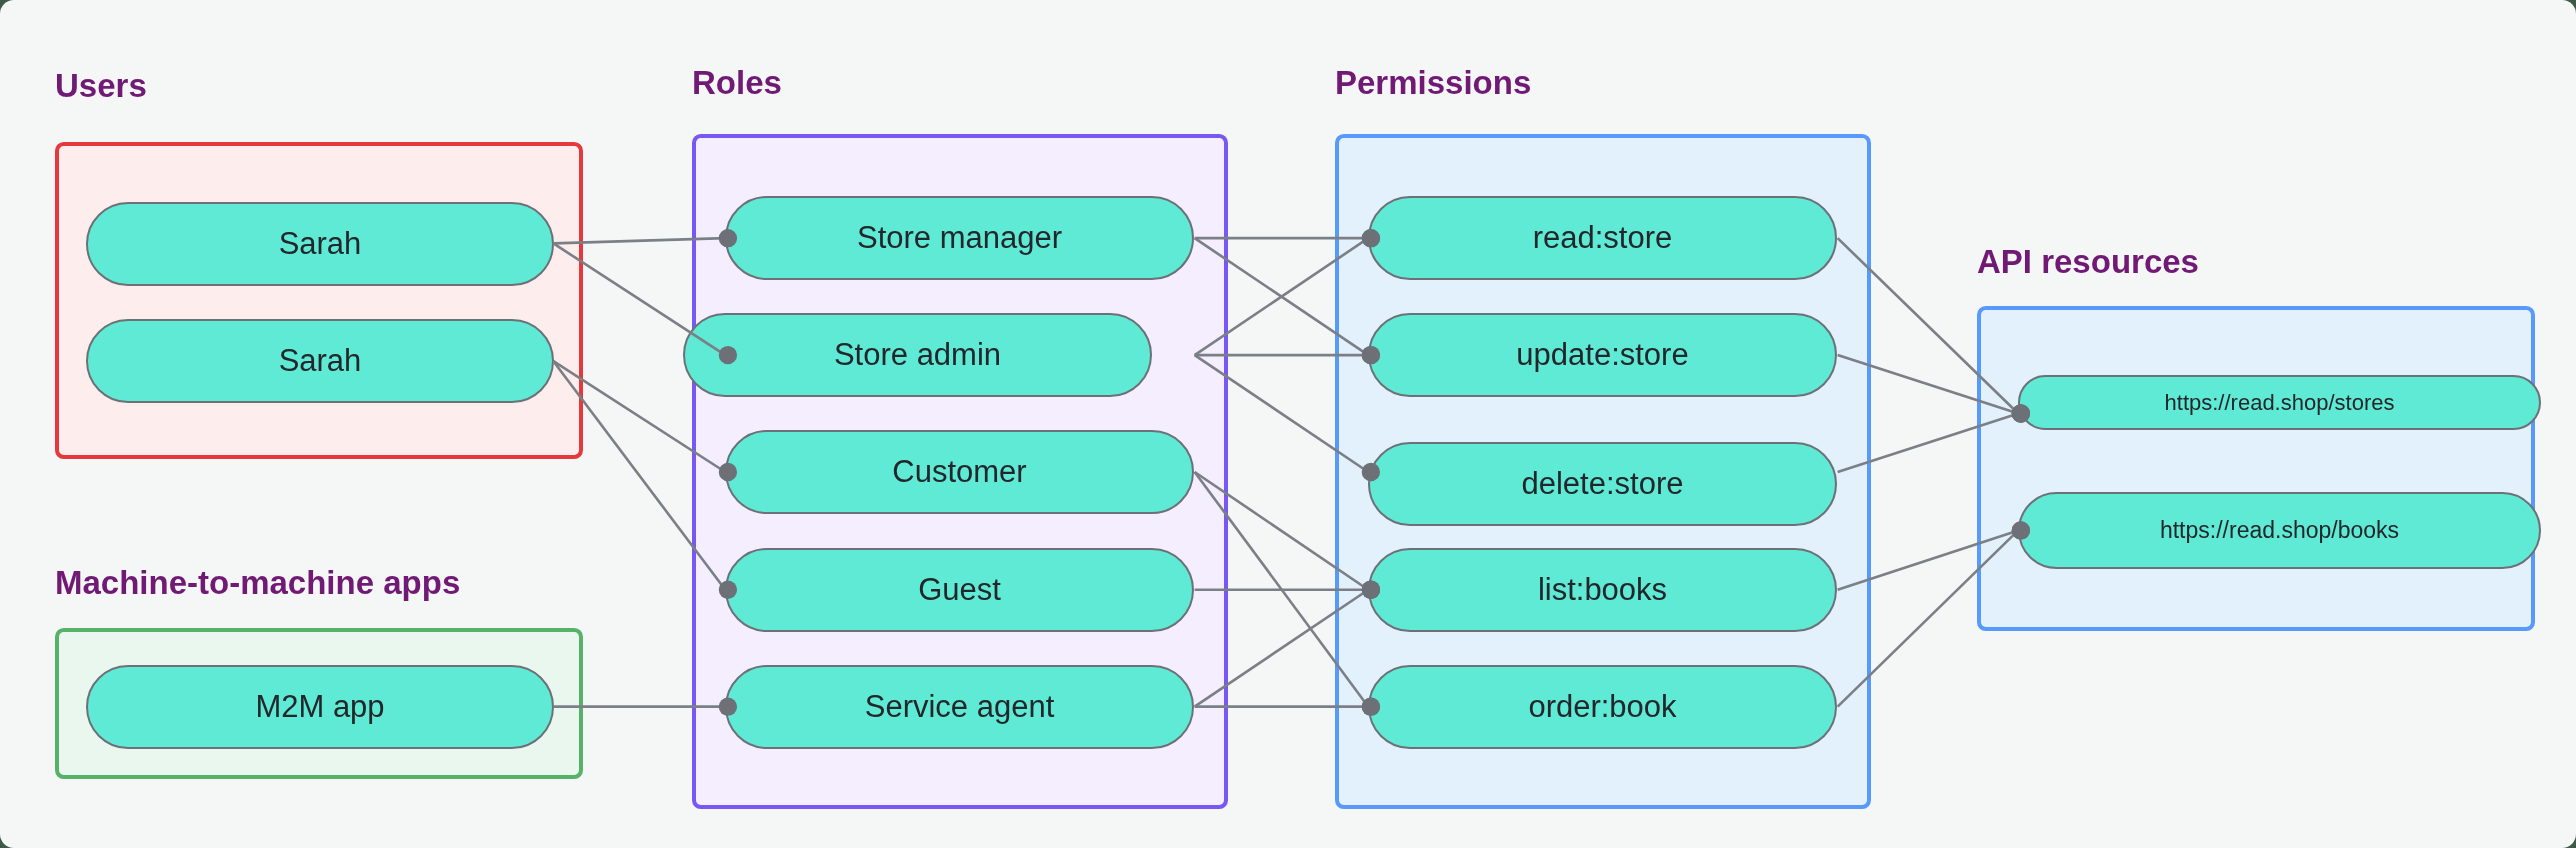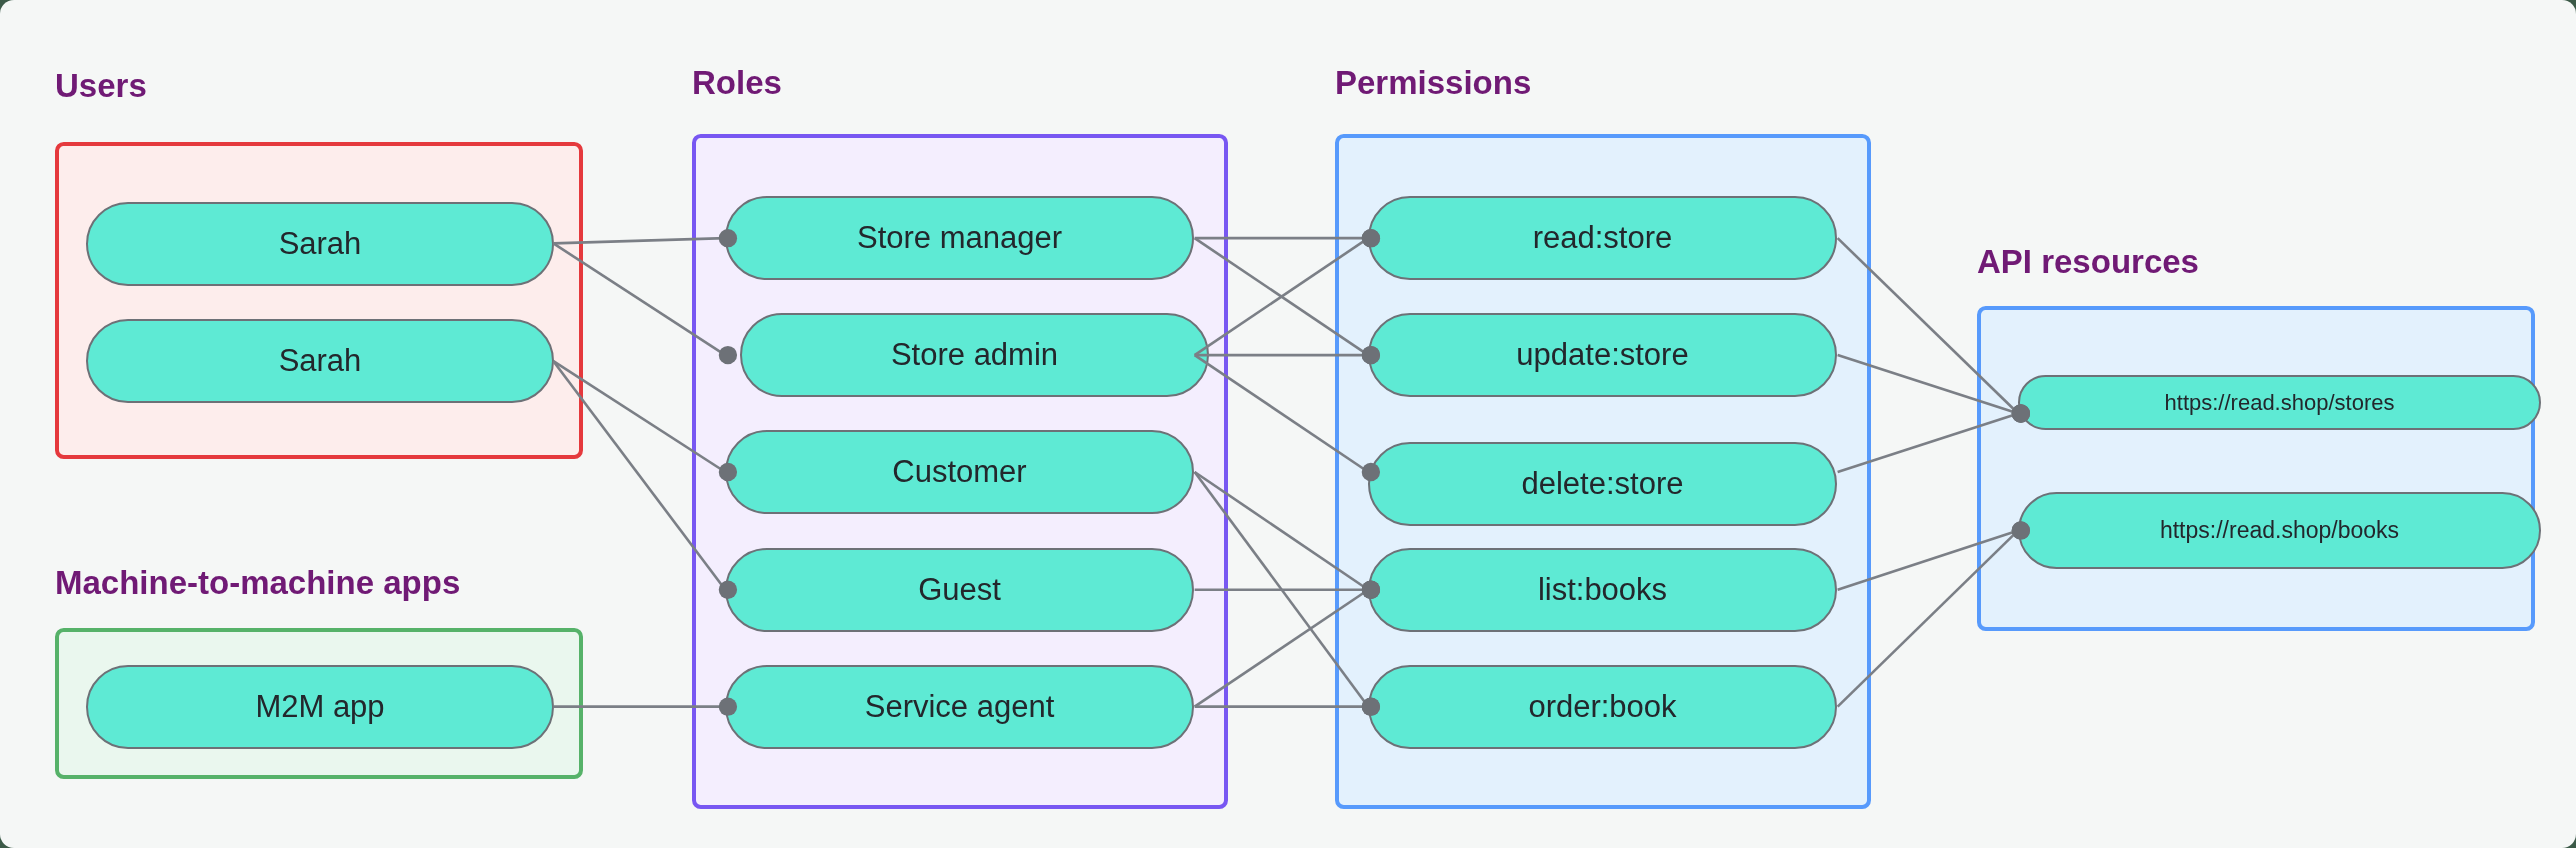--- a/index.html
+++ b/index.html
@@ -17,21 +17,21 @@
         border-radius:52px;white-space:nowrap;}
   .lbl-users{left:55px;top:68px;}
   .lbl-m2m{left:55px;top:565px;}
   .lbl-roles{left:692px;top:65px;}
   .lbl-permissions{left:1335px;top:65px;}
   .lbl-api{left:1977px;top:244px;}
   .n-sarah{left:86px;top:202px;width:468px;height:84px;}
   .n-john{left:86px;top:319px;width:468px;height:84px;}
   .n-m2m{left:86px;top:665px;width:468px;height:84px;}
   .n-store-manager{left:725px;top:196px;width:469px;height:84px;text-align:right;}
-  .n-store-admin{left:740px;top:313px;width:469px;height:84px;}
+  .n-store-admin{left:683px;top:313px;width:469px;height:84px;}
   .n-customer{left:725px;top:430px;width:469px;height:84px;}
   .n-guest{left:725px;top:548px;width:469px;height:84px;}
   .n-service-agent{left:725px;top:665px;width:469px;height:84px;}
   .n-read-store{left:1368px;top:196px;width:469px;height:84px;}
   .n-update-store{left:1368px;top:313px;width:469px;height:84px;}
   .n-delete-store{left:1368px;top:430px;width:469px;height:84px;margin-top:12px;}
   .n-list-books{left:1368px;top:548px;width:469px;height:84px;}
   .n-order-book{left:1368px;top:665px;width:469px;height:84px;}
   .n-stores{left:2018px;top:375px;width:523px;height:55px;font-size:22px;}
   .n-books{left:2018px;top:492px;width:523px;height:77px;font-size:23px;}

